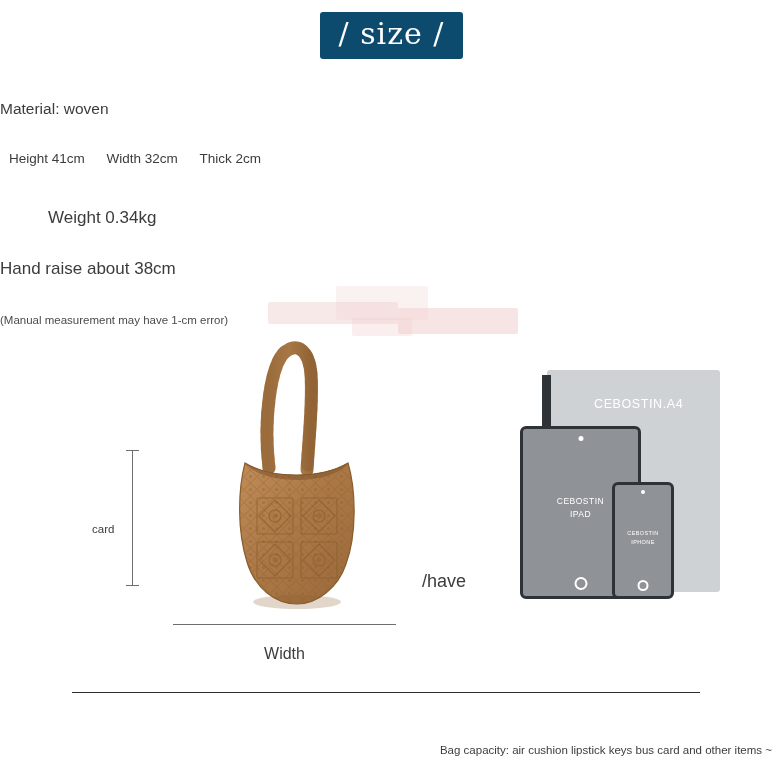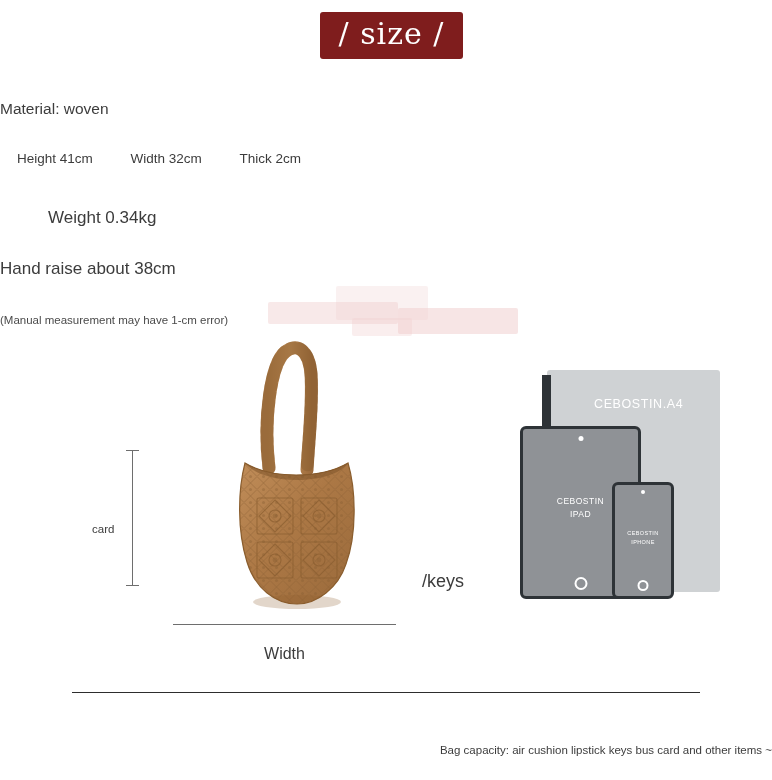--- a/index.html
+++ b/index.html
@@ -13,21 +13,21 @@
     font-family: "Liberation Sans", sans-serif;
     color: #3f3f3f;
     overflow: hidden;
   }
 
   
   .title-badge {
     position: absolute;
     left: 320px; top: 12px;
     width: 143px; height: 47px;
-    background: #7f1d1d;
+    background: #0c4a6e;
     border-radius: 3px;
     display: flex;
     align-items: center;
     justify-content: center;
   }
   .title-badge .txt {
     color: #ffffff;
     font-family: "DejaVu Serif", serif;
     font-size: 30px;
     letter-spacing: 1px;
@@ -37,21 +37,21 @@
 
   
   .spec {
     position: absolute;
     width: 100%;
     text-align: left;
     color: #3c3c3c;
   }
   .spec-material { top: 100px; font-size: 15.5px; }
   .spec-dims     { top: 151px; font-size: 13.5px; }
-  .spec-dims span { margin: 0 17px; }
+  .spec-dims span { margin: 0 9px; }
   .spec-weight   { top: 208px; font-size: 17px; font-weight: 500; padding-left: 48px; }
   .spec-hand     { top: 259px; font-size: 17px; }
   .spec-note     { top: 314px; font-size: 11.5px; color: #4a4a4a; }
 
   
   .wm {
     position: absolute;
     background: #f0cfcf;
     opacity: 0.5;
     border-radius: 2px;
@@ -246,21 +246,21 @@
 <div class="spec spec-note">(Manual measurement may have 1-cm error)</div>
 
 <div class="v-cap-top"></div>
 <div class="v-line"></div>
 <div class="v-cap-bot"></div>
 <div class="lbl-high">card</div>
 
 <div class="h-line"></div>
 <div class="lbl-width">Width</div>
 
-<div class="lbl-thick">/keys</div>
+<div class="lbl-thick">/have</div>
 
 <div class="bag-wrap">
   <svg width="190" height="285" viewBox="0 0 190 285">
     <defs>
       <linearGradient id="strawG" x1="0" y1="0" x2="1" y2="1">
         <stop offset="0%" stop-color="#c08d59"></stop>
         <stop offset="45%" stop-color="#ac7845"></stop>
         <stop offset="100%" stop-color="#9a6a3b"></stop>
       </linearGradient>
       <linearGradient id="strapG" x1="0" y1="0" x2="1" y2="0">

